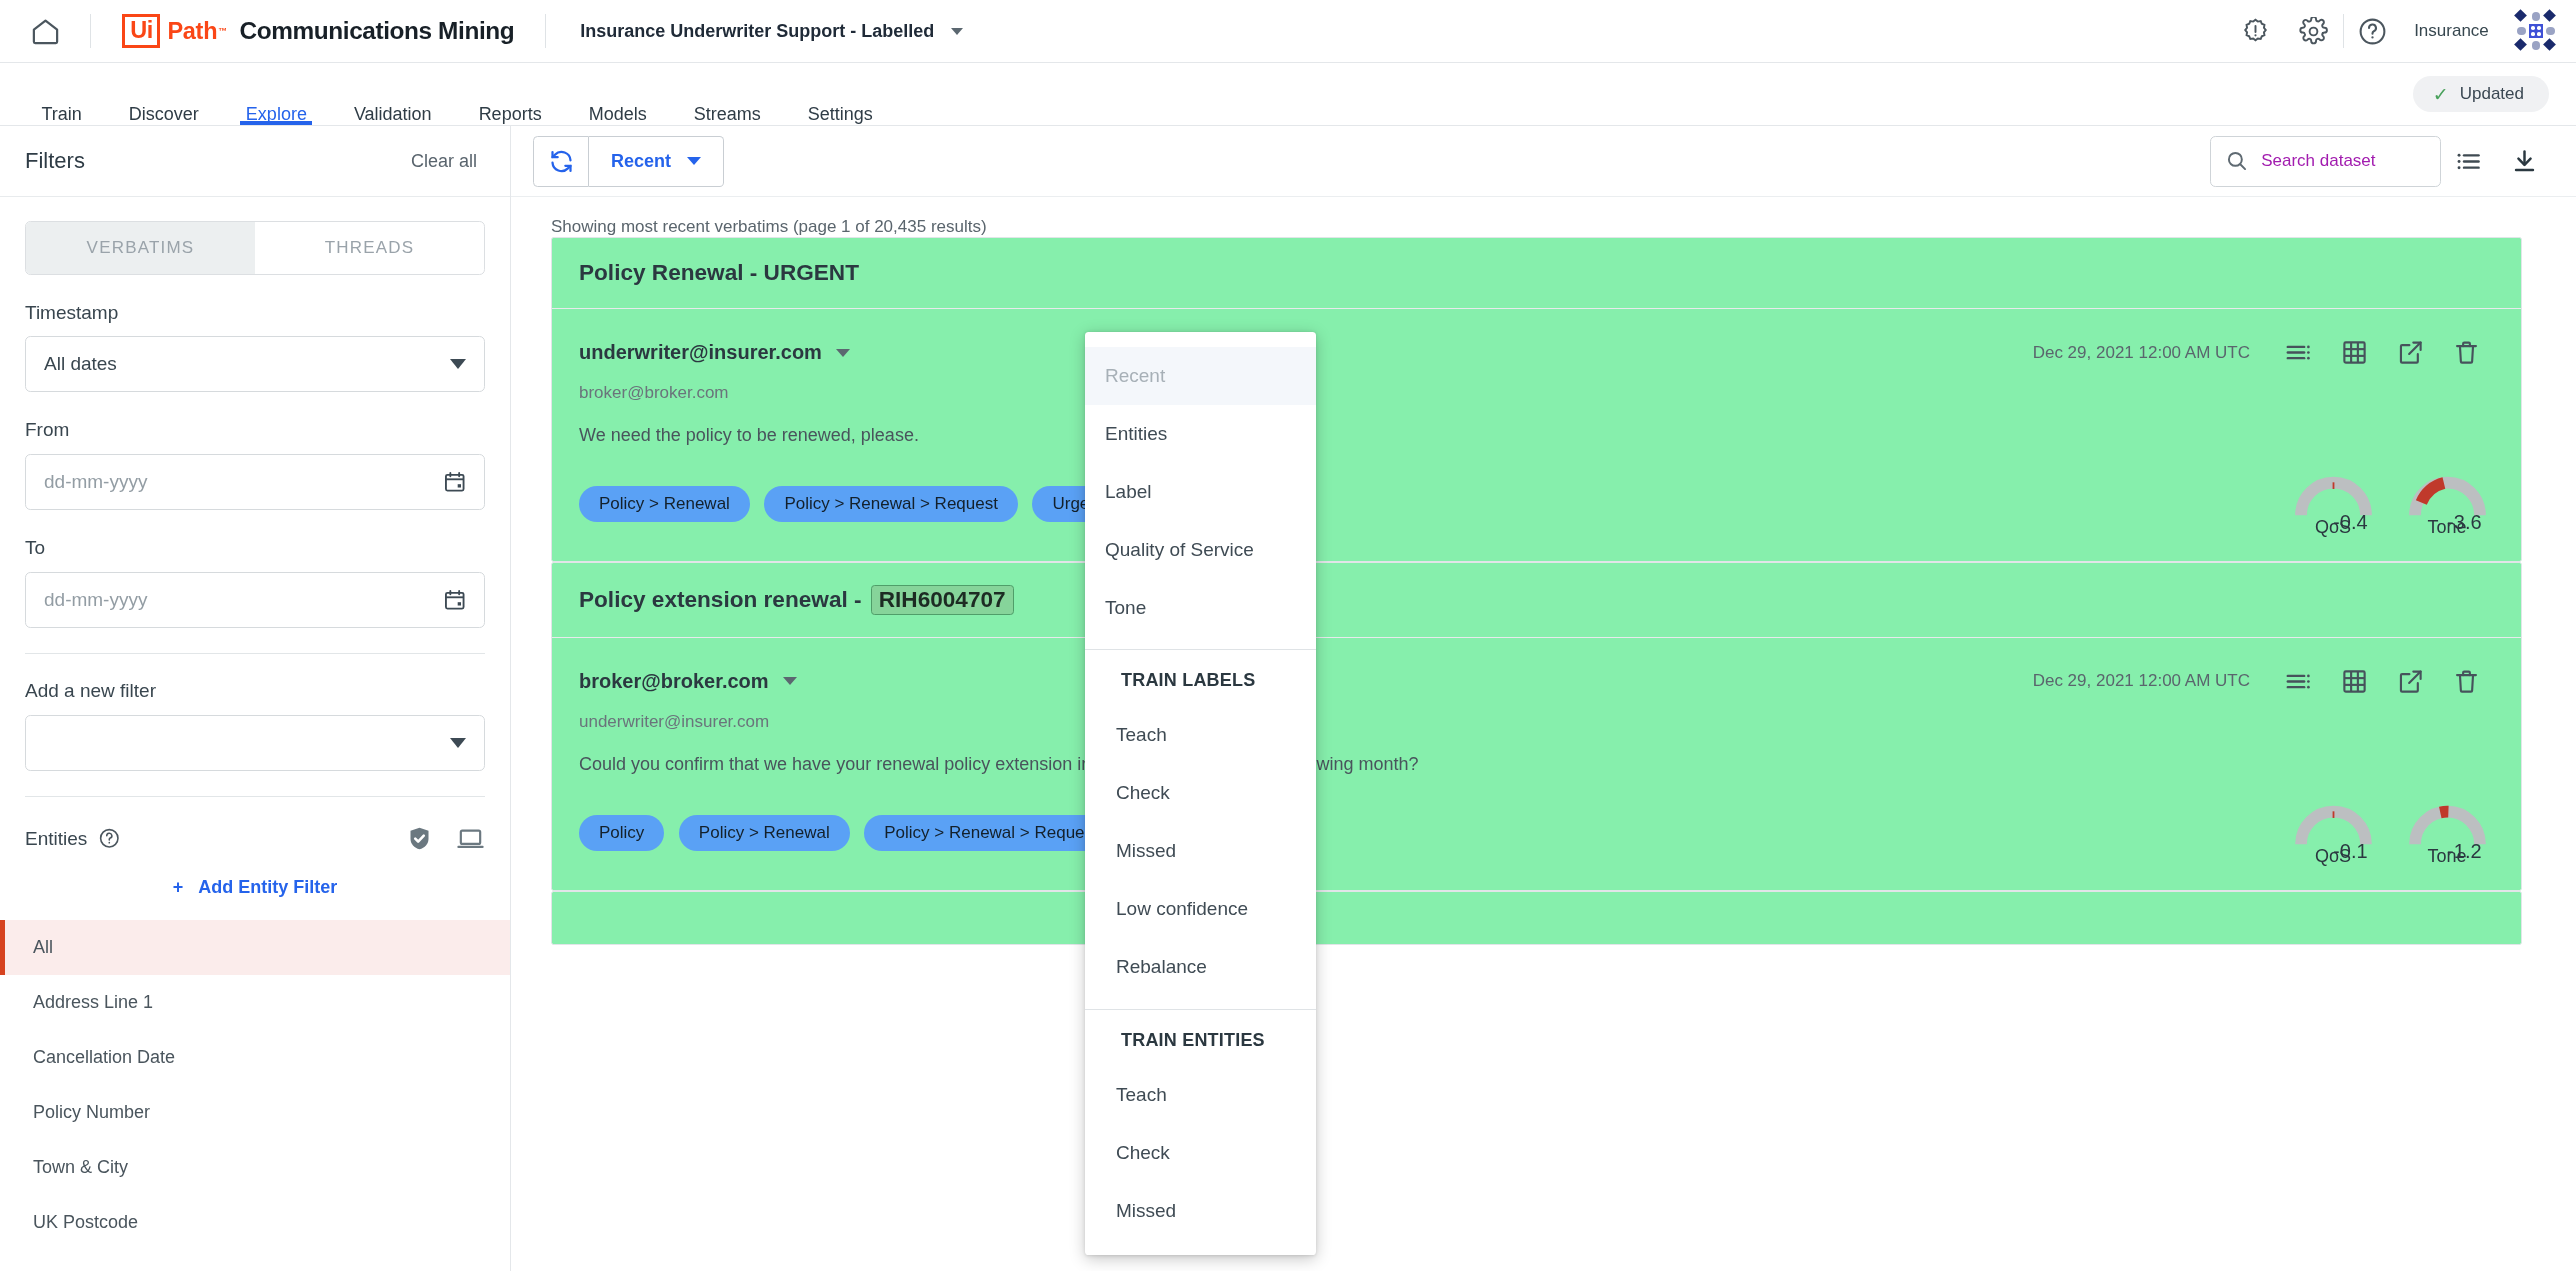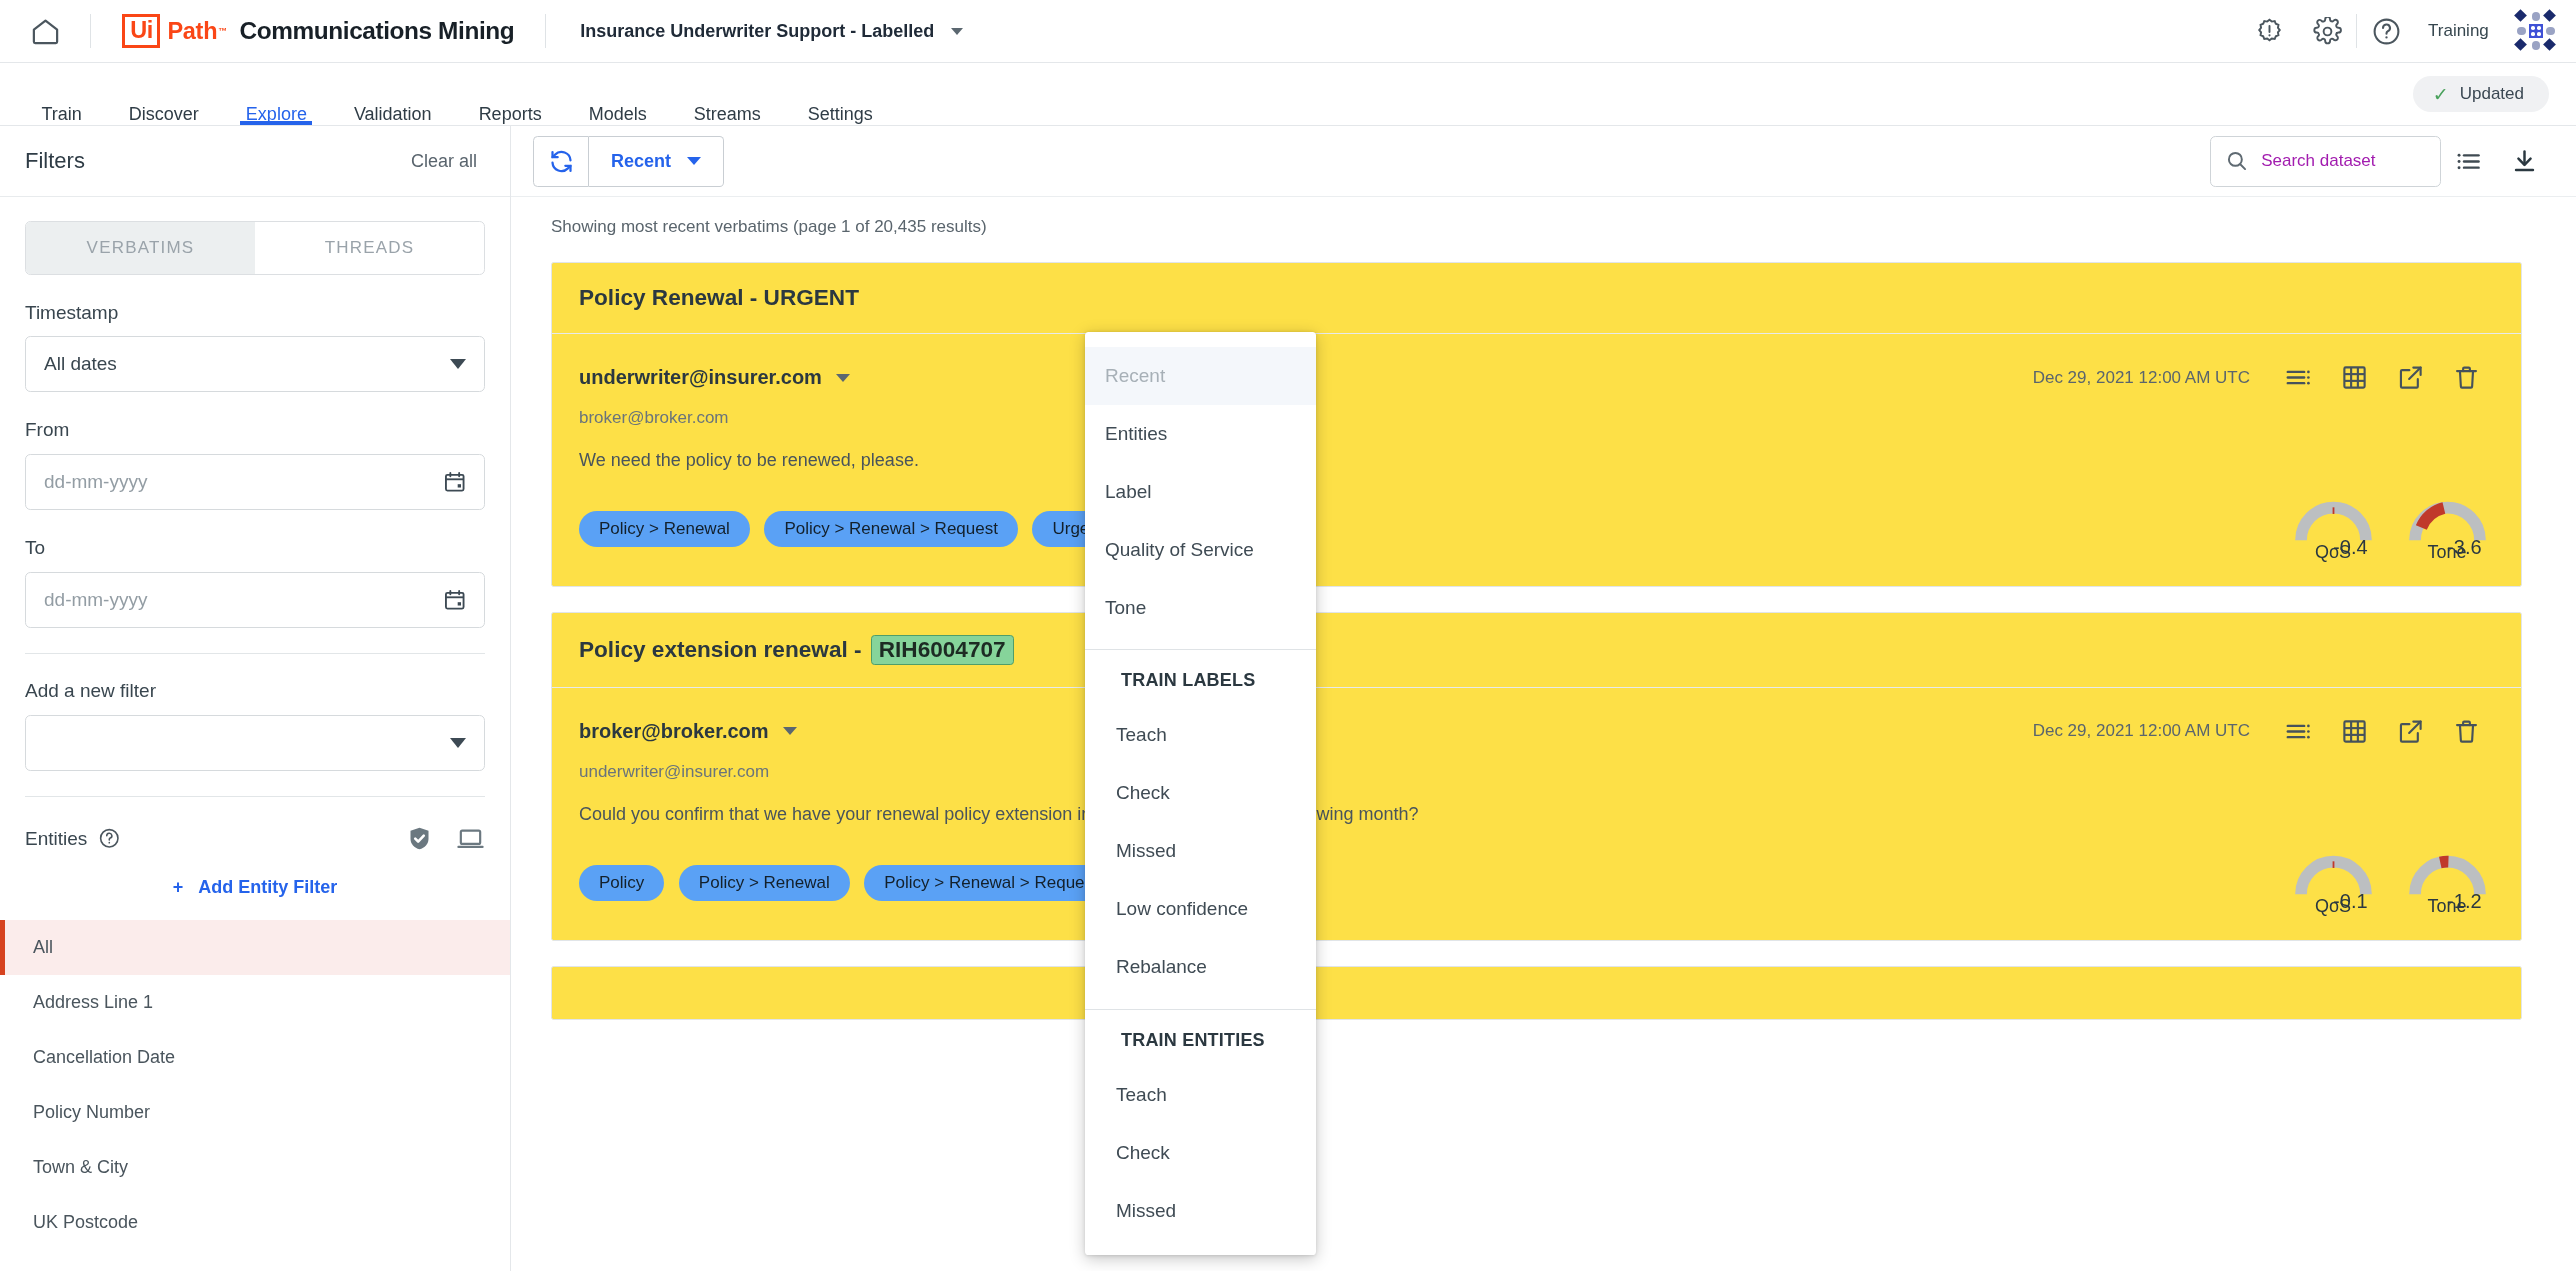--- a/index.html
+++ b/index.html
@@ -224,22 +224,22 @@
   .results-note {
     font-size: 17px; color: #5a656d;
     padding: 20px 0 0 40px;
   }
 
   
   .cards { padding: 0 54px 0 40px; }
   .card {
     border: 0.9px solid #e1e5e8;
     border-radius: 2.7px;
-    margin-top: 25px;
-    background: #fde047;
+    margin-top: 0;
+    background: #86efac;
   }
   .card-title-row {
     padding: 22px 27px 22px 27px;
     border-bottom: 0.9px solid #e7eaec;
     font-size: 22.6px; font-weight: 700; color: #2b3840;
     display: flex; align-items: center; gap: 0;
     flex-wrap: wrap;
   }
   .ent-hl {
     background: #86d49a; border: 1.4px solid #4f9e69;
@@ -363,21 +363,21 @@
     <div class="vsep"></div>
     <div class="icon-btn">
       <span>
         <svg width="31" height="31" viewBox="0 0 24 24" fill="none" stroke="#4b565e" stroke-width="1.6">
           <circle cx="12" cy="12" r="9.2"></circle>
           <path d="M9.3 9.3a2.7 2.7 0 1 1 3.7 2.5c-.7.3-1 .9-1 1.6v.4" stroke-linecap="round"></path>
           <circle cx="12" cy="16.6" r="0.9" fill="#4b565e" stroke="none"></circle>
         </svg>
       </span>
     </div>
-    <div class="training-label">Training</div>
+    <div class="training-label">Insurance</div>
     <div class="grid-avatar">
       <span class="ga-d"></span>
       <span class="ga-c"></span>
       <span class="ga-d"></span>
       <span class="ga-c"></span>
       <span class="ga-center">
           <i></i>
           <i></i>
           <i></i>
           <i></i>

